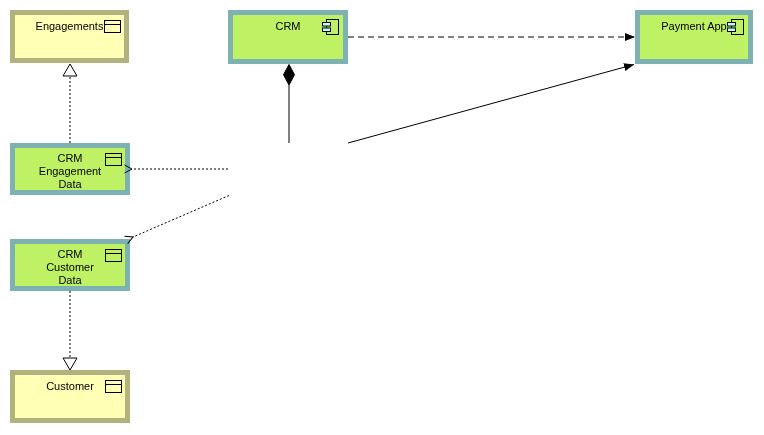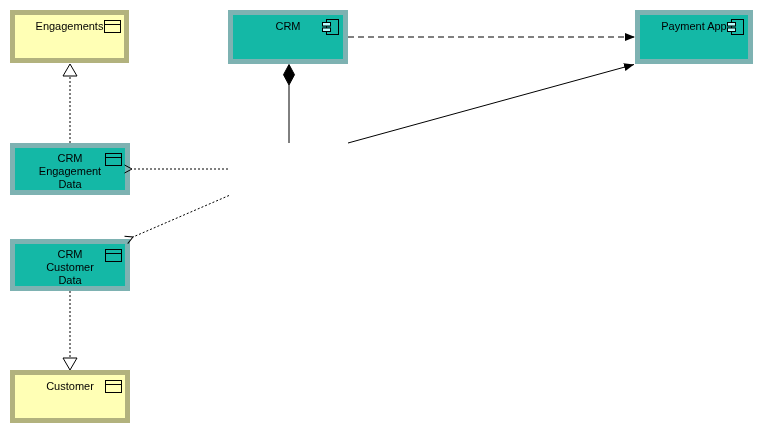--- a/index.html
+++ b/index.html
@@ -2,21 +2,21 @@
 <html><head>
 <meta charset="utf-8">
 <style>
   html,body{margin:0;padding:0;background:#fff;}
   #canvas{position:relative;width:764px;height:435px;background:#ffffff;overflow:hidden;
           font-family:"Liberation Sans",sans-serif;}
   .node{position:absolute;box-sizing:border-box;border:5px solid #ef4444;
         font-size:11px;line-height:13px;color:#000;text-align:center;}
   .node .label{display:block;white-space:pre-line;padding-top:4px;}
   .node.single .label{padding-top:5px;}
-  .app{background:#14b8a6;border-color:#7eb2b2;}
+  .app{background:#bef264;border-color:#7eb2b2;}
   .obj{background:#ffffb5;border-color:#b2b27e;}
   .corner-icon{position:absolute;top:5px;right:3px;}
   .comp-icon{top:4px;right:4px;}
   #n-engagements{left:10px;top:10px;width:119px;height:53px;}
   #n-crm{left:228px;top:10px;width:120px;height:54px;}
   #n-payment-app{left:635px;top:10px;width:118px;height:54px;}
   #n-crm-engagement-data{left:10px;top:143px;width:120px;height:52px;}
   #n-crm-payment-interface{left:228px;top:143px;width:120px;height:52px;}
   #n-crm-customer-data{left:10px;top:239px;width:120px;height:52px;}
   #n-customer{left:10px;top:370px;width:120px;height:53px;}

